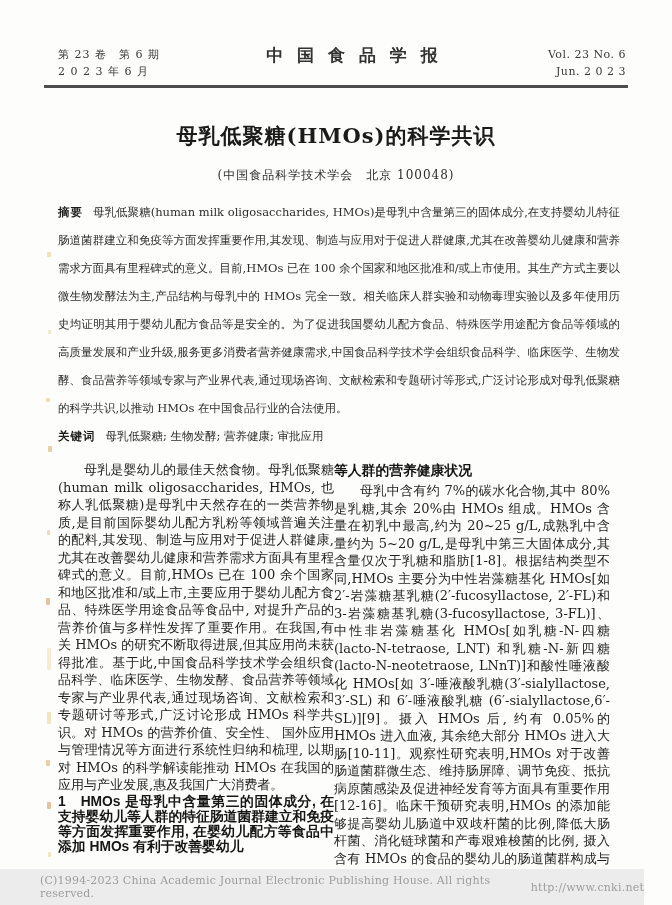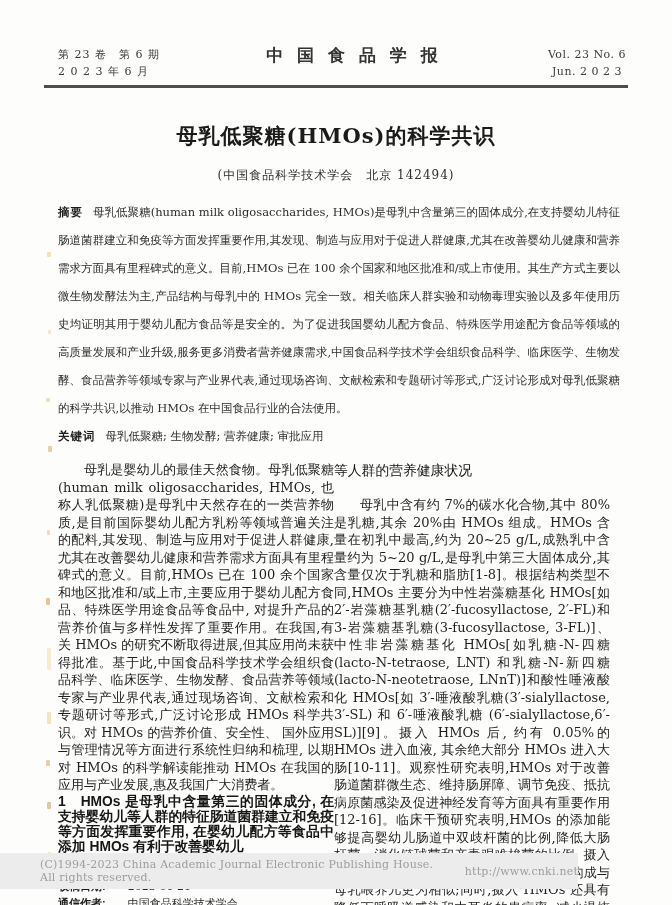--- a/index.html
+++ b/index.html
@@ -12,21 +12,21 @@
     color:#222;
     box-sizing:border-box;
   }
   
   .header{
     margin:46px 46px 0 58px;
     display:flex;justify-content:space-between;align-items:flex-start;
     color:#3b3b3b;
   }
   .hdr-side{font-size:11px;line-height:17px;letter-spacing:1px;white-space:nowrap;}
-  .hdr-side.right{text-align:center;letter-spacing:0.5px;}
+  .hdr-side.right{text-align:right;letter-spacing:0.5px;}
   .hdr-center{text-align:center;flex:1;margin-top:-2px;}
   .jname-cn{font-size:17px;font-weight:bold;letter-spacing:4px;color:#333;}
   .jname-en{font-size:10px;margin-top:3px;color:#3b3b3b;}
   .header-rule{margin:5px 44px 0 44px;height:3px;background:#4e4e4e;}
   
   .title{
     margin-top:34px;text-align:center;
     font-size:21px;font-weight:bold;color:#1b1b1b;letter-spacing:1px;
   }
   .affiliation{
@@ -51,33 +51,33 @@
   .col p{margin:0;}
   .indent{text-indent:2em;}
   .sec-heading{
     margin-top:13px;
     font-family:"Liberation Sans","DejaVu Sans",sans-serif;
     font-weight:bold;font-size:13.8px;line-height:15px;color:#161616;
     text-align:justify;
   }
   .sec-heading-cont{
     font-family:"Liberation Sans","DejaVu Sans",sans-serif;
-    font-weight:normal;font-size:13.8px;line-height:19px;color:#161616;
-    margin-bottom:16px;
+    font-weight:bold;font-size:13.8px;line-height:19px;color:#161616;
+    margin-bottom:2px;
   }
   
   .footnote{
     margin-top:16px;border-top:1px solid #3c3c3c;padding-top:7px;
     font-size:11px;line-height:17.5px;color:#2a2a2a;text-align:left;
   }
   .footnote .lbl{margin-right:22px;letter-spacing:0;}
   .fn-email{margin-left:52px;}
   
   .page-footer{
-    position:absolute;left:0;bottom:16px;width:578px;height:36px;
+    position:absolute;left:0;bottom:0;width:644px;height:36px;
     background:#ececec;
     display:flex;align-items:center;
     padding-left:40px;box-sizing:border-box;
     font-size:11px;color:#9d9d9d;letter-spacing:0.2px;
   }
   .page-footer .url{margin-left:26px;}
   
   .artifact{position:absolute;border-radius:1px;opacity:0.55;}
 </style>
 </head>
@@ -94,21 +94,21 @@
       <div class="jname-cn">中 国 食 品 学 报</div>
     </div>
     <div class="hdr-side right">
       <div>Vol. 23  No. 6</div>
       <div>Jun. 2 0 2 3</div>
     </div>
   </div>
   <div class="header-rule"></div>
 
   <div class="title">母乳低聚糖(HMOs)的科学共识</div>
-  <div class="affiliation">(中国食品科学技术学会　北京 142494)</div>
+  <div class="affiliation">(中国食品科学技术学会　北京 100048)</div>
 
   <div class="meta">
     <p><span class="lbl">摘要</span><span>母乳低聚糖(human milk oligosaccharides, HMOs)是母乳中含量第三的固体成分,在支持婴幼儿特征肠道菌群建立和免疫等方面发挥重要作用,其发现、制造与应用对于促进人群健康,尤其在改善婴幼儿健康和营养需求方面具有里程碑式的意义。目前,HMOs 已在 100 余个国家和地区批准和/或上市使用。其生产方式主要以微生物发酵法为主,产品结构与母乳中的 HMOs 完全一致。相关临床人群实验和动物毒理实验以及多年使用历史均证明其用于婴幼儿配方食品等是安全的。为了促进我国婴幼儿配方食品、特殊医学用途配方食品等领域的高质量发展和产业升级,服务更多消费者营养健康需求,中国食品科学技术学会组织食品科学、临床医学、生物发酵、食品营养等领域专家与产业界代表,通过现场咨询、文献检索和专题研讨等形式,广泛讨论形成对母乳低聚糖的科学共识,以推动 HMOs 在中国食品行业的合法使用。</span></p>
     <p><span class="lbl">关键词</span><span>母乳低聚糖; 生物发酵; 营养健康; 审批应用</span></p>
   </div>
 
   <div class="columns">
     <div class="col">
       <p class="indent">母乳是婴幼儿的最佳天然食物。母乳低聚糖 (human milk oligosaccharides, HMOs, 也称人乳低聚糖)是母乳中天然存在的一类营养物质,是目前国际婴幼儿配方乳粉等领域普遍关注的配料,其发现、制造与应用对于促进人群健康,尤其在改善婴幼儿健康和营养需求方面具有里程碑式的意义。目前,HMOs 已在 100 余个国家和地区批准和/或上市,主要应用于婴幼儿配方食品、特殊医学用途食品等食品中, 对提升产品的营养价值与多样性发挥了重要作用。在我国,有关 HMOs 的研究不断取得进展,但其应用尚未获得批准。基于此,中国食品科学技术学会组织食品科学、临床医学、生物发酵、食品营养等领域专家与产业界代表,通过现场咨询、文献检索和专题研讨等形式,广泛讨论形成 HMOs 科学共识。对 HMOs 的营养价值、安全性、 国外应用与管理情况等方面进行系统性归纳和梳理, 以期对 HMOs 的科学解读能推动 HMOs 在我国的应用与产业发展,惠及我国广大消费者。</p>
       <p class="sec-heading">1　HMOs 是母乳中含量第三的固体成分, 在支持婴幼儿等人群的特征肠道菌群建立和免疫等方面发挥重要作用, 在婴幼儿配方等食品中添加 HMOs 有利于改善婴幼儿</p>

